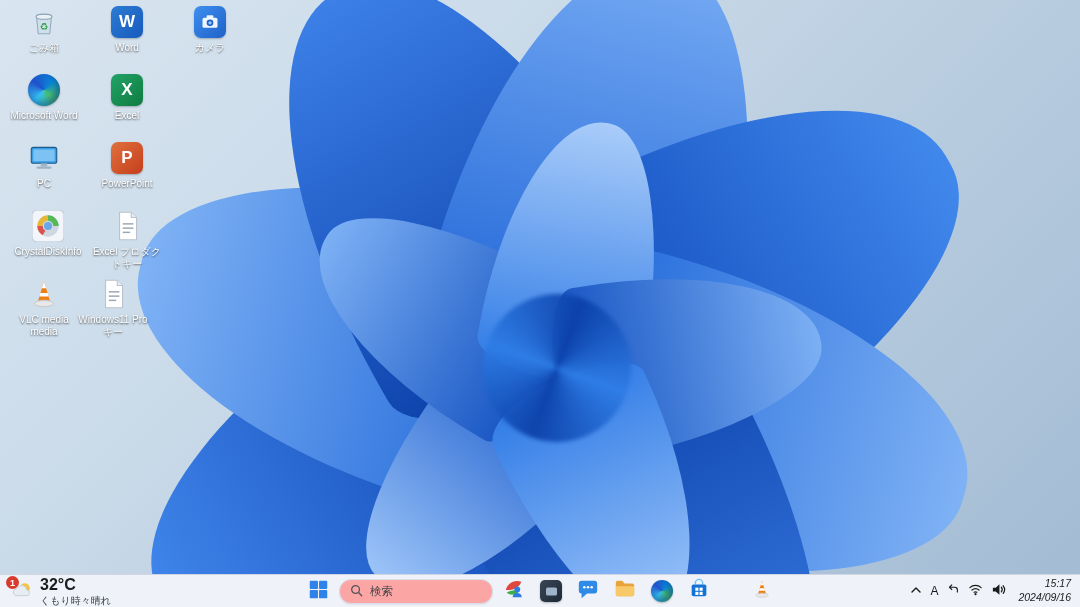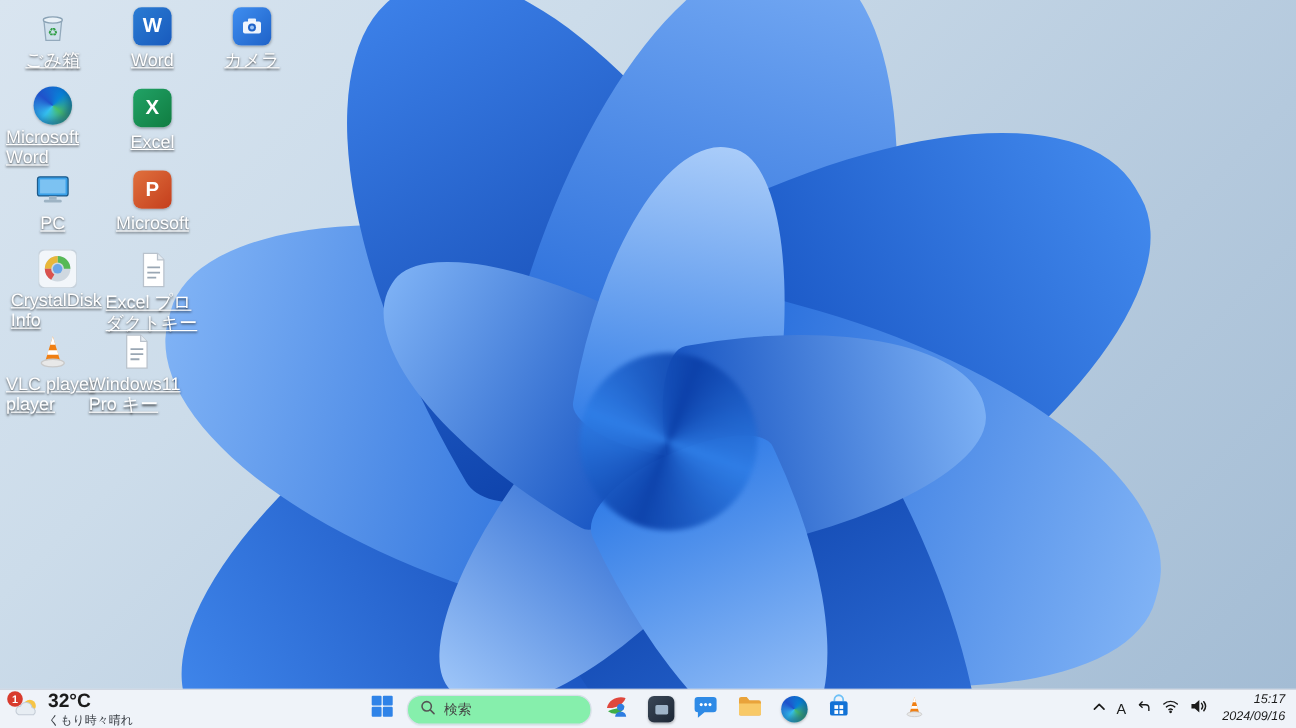--- a/index.html
+++ b/index.html
@@ -30,22 +30,22 @@
   .q3{width:168px;height:262px;margin:-262px 0 0 -84px;transform:rotate(10deg);background:linear-gradient(to top,#2e7ae6,#a9ccf9);}
   .q4{width:175px;height:268px;margin:-268px 0 0 -87px;transform:rotate(80deg);background:linear-gradient(to top,#1250c0,#7cb0f4);}
   .q5{width:168px;height:260px;margin:-260px 0 0 -84px;transform:rotate(155deg);background:linear-gradient(to top,#2e7ae6,#9cc4f8);}
   .bloom-core{position:absolute;left:-72px;top:-86px;width:148px;height:148px;border-radius:50%;
     background:conic-gradient(from 20deg,#0b3fa8,#2e7de6,#0b3fa8,#2e7de6,#0b3fa8);
     filter:blur(2px);opacity:.92;}
   
   .dcell{position:absolute;width:80px;height:66px;display:flex;flex-direction:column;
     align-items:center;gap:2px;cursor:default;}
   .dicon{height:36px;display:flex;align-items:center;justify-content:center;}
-  .dlabel{font-size:15px;color:#fff;line-height:1.15;
-    text-shadow:0 1px 2px rgba(0,0,0,.7);max-width:78px;word-break:break-word;text-decoration:underline;}
+  .dlabel{font-size:10px;color:#fff;text-align:center;line-height:1.15;
+    text-shadow:0 1px 2px rgba(0,0,0,.7);max-width:78px;word-break:break-word;}
   .tile{display:flex;align-items:center;justify-content:center;width:32px;height:32px;
     border-radius:7px;color:#fff;font-weight:bold;font-size:17px;
     box-shadow:0 1px 2px rgba(0,0,0,.25);}
   .edge-ball{display:inline-block;width:32px;height:32px;border-radius:50%;
     background:conic-gradient(from 220deg,#35c1f1,#2052cb,#0883d8,#49c06c,#35c1f1);
     box-shadow:inset -3px -4px 6px rgba(0,40,120,.45),0 1px 2px rgba(0,0,0,.25);}
   .edge-ball.sm{width:22px;height:22px;}
   
   .taskbar{position:absolute;left:0;right:0;bottom:0;height:32px;
     background:rgba(241,244,250,.97);border-top:1px solid rgba(200,208,220,.8);}
@@ -56,21 +56,21 @@
     background:#d83b2e;color:#fff;font-size:9px;font-weight:bold;display:flex;
     align-items:center;justify-content:center;}
   .w-text{display:flex;flex-direction:column;justify-content:center;line-height:1.2;}
   .w-temp{font-size:16px;font-weight:bold;color:#1b1b1b;}
   .w-cond{font-size:10px;color:#3a3f46;}
   .tb-center{position:absolute;left:50%;transform:translateX(-50%);height:100%;
     display:flex;align-items:center;gap:5px;}
   .tb-btn{width:32px;height:27px;display:flex;align-items:center;justify-content:center;
     border-radius:5px;}
   .searchbox{display:flex;align-items:center;gap:7px;width:132px;height:23px;
-    background:#86efac;border:1px solid #d8dfe9;border-radius:12px;padding:0 10px;
+    background:#fca5a5;border:1px solid #d8dfe9;border-radius:12px;padding:0 10px;
     font-size:11.5px;color:#444;box-shadow:0 1px 1px rgba(0,0,0,.06);}
   .tile.small{width:22px;height:22px;border-radius:5px;font-size:12px;}
   .tray{position:absolute;right:4px;top:0;height:100%;display:flex;align-items:center;
     gap:8px;padding-right:5px;}
   .tray-ime{font-size:12px;color:#1b1b1b;}
   .clock{display:flex;flex-direction:column;align-items:flex-end;justify-content:center;
     font-size:10.5px;line-height:1.3;color:#1b1b1b;padding-left:4px;font-style:italic;}
 </style>
 </head>
 <body>
@@ -142,21 +142,21 @@
      <rect x="13" y="21" width="6" height="3" fill="#9db3c4"></rect>
      <rect x="9" y="24" width="14" height="2.2" rx="1" fill="#9db3c4"></rect>
           </svg>
         </span>
         <span class="dlabel">PC</span>
       </div>
       <div class="dcell" style="left: 87px; top: 140px;">
         <span class="dicon">
           <span class="tile" style="background:linear-gradient(135deg,#e0713e,#c43e1c)">P</span>
         </span>
-        <span class="dlabel">Microsoft</span>
+        <span class="dlabel">PowerPoint</span>
       </div>
       <div class="dcell" style="left: 8px; top: 208px;">
         <span class="dicon">
           <svg viewBox="0 0 24 24" width="32" height="32">
      <rect width="24" height="24" rx="4" fill="#f2f6fa" stroke="#c7d2dc"></rect>
      <circle cx="12" cy="12" r="8" fill="#cfd8e0"></circle>
      <path d="M12 4 a8 8 0 0 1 8 8 h-4 a4 4 0 0 0 -4 -4z" fill="#57b956"></path>
      <path d="M4 12 a8 8 0 0 1 8 -8 v4 a4 4 0 0 0 -4 4z" fill="#e8b73a"></path>
      <path d="M4 12 a8 8 0 0 0 4 6.9 l2 -3.4 a4 4 0 0 1 -2 -3.5z" fill="#d9534f"></path>
      <circle cx="12" cy="12" r="3" fill="#6aa7e8"></circle>
@@ -180,21 +180,21 @@
       </div>
       <div class="dcell" style="left: 4px; top: 276px;">
         <span class="dicon">
           <svg viewBox="0 0 32 32" width="34" height="34">
      <path d="M16 4 l6 20 h-12z" fill="#f07f13"></path>
      <path d="M12.6 15 h6.8 l1 3.4 h-8.8z" fill="#fff"></path>
      <ellipse cx="16" cy="25" rx="9" ry="3" fill="#e8e8e8" stroke="#c9c9c9"></ellipse>
      <path d="M16 4 l2 6.6 h-4z" fill="#fff"></path>
           </svg>
         </span>
-        <span class="dlabel">VLC player player</span>
+        <span class="dlabel">VLC media media</span>
       </div>
       <div class="dcell" style="left: 73px; top: 276px;">
         <span class="dicon">
           <svg viewBox="0 0 32 32" width="34" height="34">
      <path d="M9 3 h11 l5 5 v21 H9z" fill="#fff" stroke="#b9c2cc"></path>
      <path d="M20 3 v5 h5" fill="#e7edf3" stroke="#b9c2cc"></path>
      <g stroke="#9aa7b4" stroke-width="1.4">
        <line x1="12" y1="14" x2="22" y2="14"></line>
               <line x1="12" y1="18" x2="22" y2="18"></line>
               <line x1="12" y1="22" x2="19" y2="22"></line>

